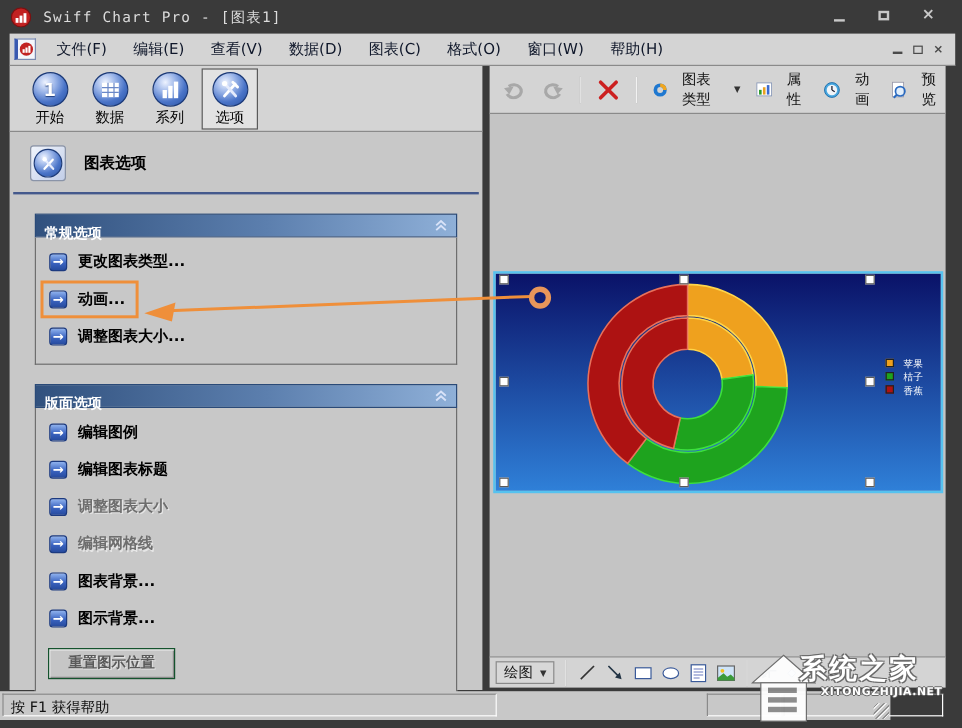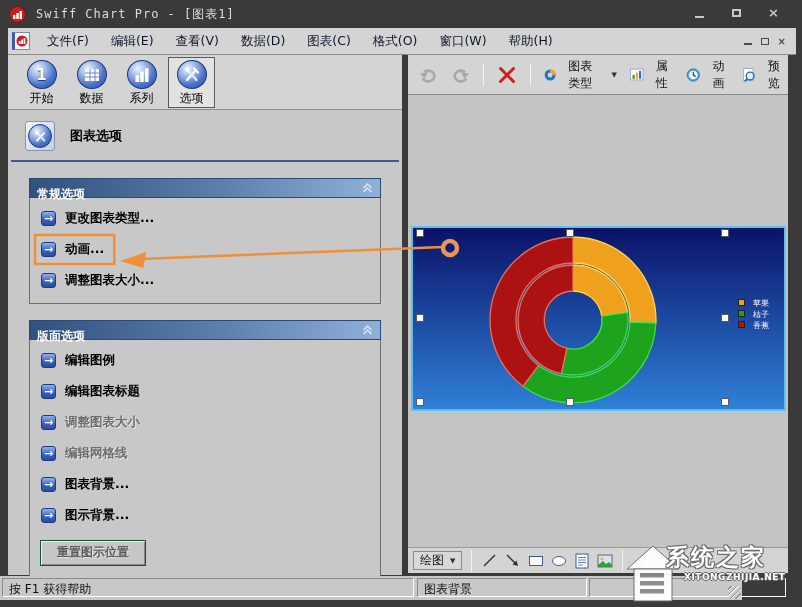--- a/index.html
+++ b/index.html
@@ -396,21 +396,20 @@
       <svg width="16" height="14" viewBox="0 0 16 14">
           <path d="M2 7h9" stroke="#3a5a9a" stroke-width="2"></path>
           <polygon points="15,7 9,3.5 9,10.5" fill="#3a5a9a"></polygon>
         </svg>
       <span class="caret">▼</span>
     </span>
   </div>
 
   <div class="statusbar">
     <span class="spanel" style="left:2px;width:412px;">按 F1 获得帮助</span>
-    <span class="spanel" style="left:417px;width:170px;">图表背景</span>
     <span class="spanel" style="left:589px;width:62px;"></span>
     <span class="spanel" style="left:653px;width:133px;"></span>
     <span class="grip"></span>
   </div>
 
   <svg id="annot" width="802" height="607">
     <rect id="annot-box" x="35" y="235" width="79.25" height="29" fill="none" stroke="#EF8F3A" stroke-width="2.5"></rect>
     <line id="annot-line" x1="443" y1="247" x2="140.25" y2="259" stroke="#EF8F3A" stroke-width="2.5"></line>
     <polygon id="annot-head" points="120.25,261 146.25,252 143.25,268" fill="#EF8F3A"></polygon>
     <circle cx="450" cy="248" r="7" fill="none" stroke="#E8965A" stroke-width="4.5"></circle>

